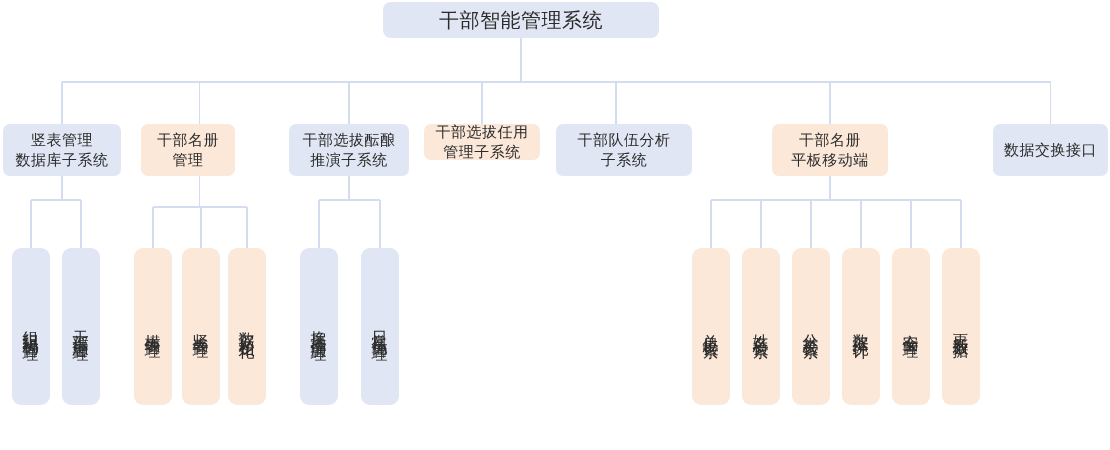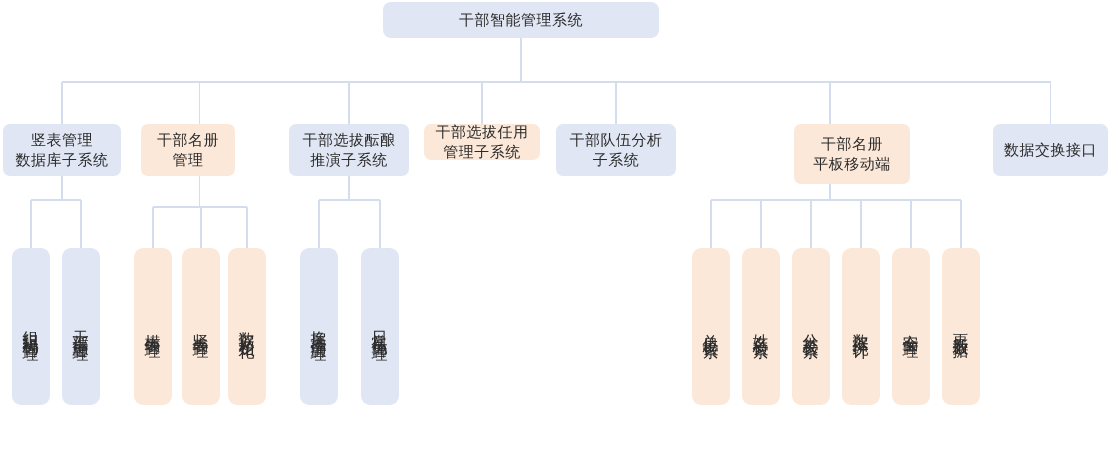--- a/index.html
+++ b/index.html
@@ -41,21 +41,21 @@
     white-space: pre-line;
   }
   .node.blue  { background: #e0e6f3; }
   .node.peach { background: #fbe8d9; }
 
   .node.horizontal {
     font-size: 15px;
     padding: 4px 10px;
   }
   .node.root {
-    font-size: 15px;
+    font-size: 20px;
     border-radius: 8px;
   }
   .node.vertical {
     writing-mode: vertical-rl;
     text-orientation: upright;
     font-size: 16px;
     letter-spacing: 3px;
     border-radius: 9px;
     padding: 10px 2px;
   }
@@ -108,23 +108,23 @@
   </div>
 
   <div id="nodes-layer">
       <div class="node blue horizontal" style="left: 3px; top: 124px; width: 118px; height: 52px;"><span>竖表管理
 数据库子系统</span></div>
       <div class="node peach horizontal" style="left: 141px; top: 124px; width: 94px; height: 52px;"><span>干部名册管理</span></div>
       <div class="node blue horizontal" style="left: 289px; top: 124px; width: 120px; height: 52px;"><span>干部选拔酝酿
 推演子系统</span></div>
       <div class="node peach horizontal" style="left: 424px; top: 124px; width: 116px; height: 36px;"><span>干部选拔任用
 管理子系统</span></div>
-      <div class="node blue horizontal" style="left: 556px; top: 124px; width: 120px; height: 52px;"><span>干部队伍分析
+      <div class="node blue horizontal" style="left: 556px; top: 124px; width: 136px; height: 52px;"><span>干部队伍分析
 子系统</span></div>
-      <div class="node peach horizontal" style="left: 772px; top: 124px; width: 116px; height: 60px; margin-left: 22px;"><span>干部名册
+      <div class="node peach horizontal" style="left: 772px; top: 124px; width: 116px; height: 52px;"><span>干部名册
 平板移动端</span></div>
       <div class="node blue horizontal" style="left: 993px; top: 124px; width: 115px; height: 52px;"><span>数据交换接口</span></div>
       <div class="node blue vertical" style="left: 12px; top: 248px; width: 38px; height: 157px;"><span class="vtext">组织机构管理</span></div>
       <div class="node blue vertical" style="left: 62px; top: 248px; width: 38px; height: 157px;"><span class="vtext">干部信息管理</span></div>
       <div class="node peach vertical" style="left: 134px; top: 248px; width: 38px; height: 157px;"><span class="vtext">横表管理</span></div>
       <div class="node peach vertical" style="left: 182px; top: 248px; width: 38px; height: 157px;"><span class="vtext">竖表管理</span></div>
       <div class="node peach vertical" style="left: 228px; top: 248px; width: 38px; height: 157px;"><span class="vtext">数据初始化</span></div>
       <div class="node blue vertical" style="left: 300px; top: 248px; width: 38px; height: 157px;"><span class="vtext">换届推演管理</span></div>
       <div class="node blue vertical" style="left: 361px; top: 248px; width: 38px; height: 157px;"><span class="vtext">日常任免管理</span></div>
       <div class="node peach vertical" style="left: 692px; top: 248px; width: 38px; height: 157px;"><span class="vtext">单位检索</span></div>

